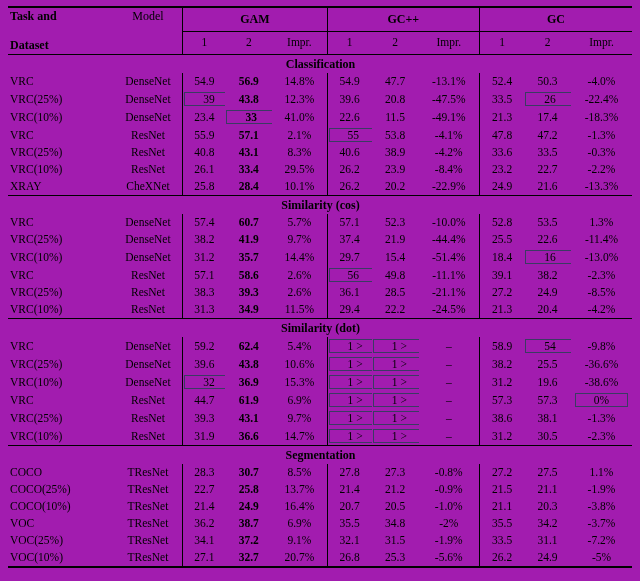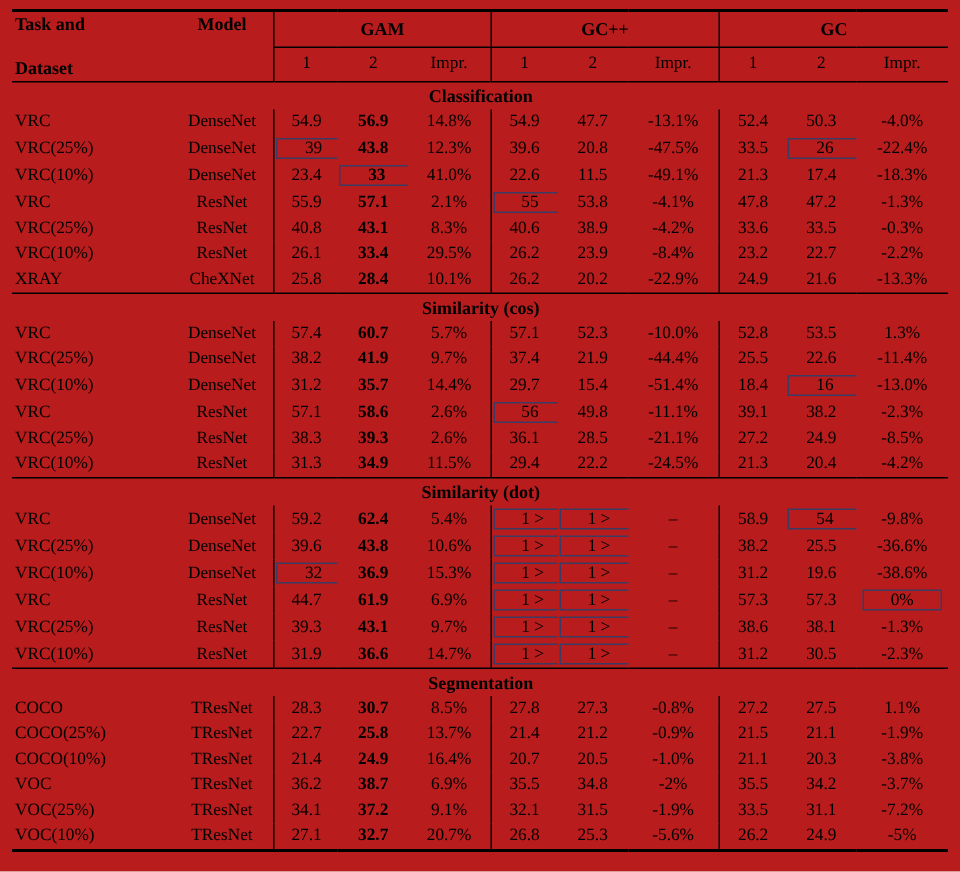--- a/index.html
+++ b/index.html
@@ -1,21 +1,21 @@
 <!DOCTYPE html>
 <html style="--rule: #000000; --box: #3b3b63;"><head>
 <meta charset="utf-8">
 <style>
   html, body { margin: 0; padding: 0; background: #ffffff; }
   .page {
     position: relative;
     width: 640px;
     height: 581px;
     overflow: hidden;
-    background: #b91c1c;
+    background: #a21caf;
     color: #000000;
     font-family: "Liberation Serif", serif;
   }
   table.results {
     border-collapse: collapse;
     table-layout: fixed;
     width: 624px;
     margin: 6px 0 0 8px;
     border-top: 2px solid var(--rule, #000);
     border-bottom: 2px solid var(--rule, #000);
@@ -32,21 +32,21 @@
   }
   thead { border-bottom: 1px solid var(--rule, #000); }
   th.corner {
     text-align: left;
     font-weight: bold;
     font-size: 12px;
     padding-left: 2px;
     vertical-align: top;
   }
   th.corner .second-line { margin-top: 16px; }
-  th.model-h { font-weight: bold; font-size: 12px; vertical-align: top; }
+  th.model-h { font-weight: normal; font-size: 12px; vertical-align: top; }
   th.group-name {
     font-weight: bold;
     font-size: 12px;
     border-bottom: 1px solid var(--rule, #000);
   }
   .vline { border-left: 1px solid var(--rule, #000); }
   td.dataset-cell { text-align: left; padding-left: 2px; }
   td.section-title {
     font-weight: bold;
     font-size: 12px;

